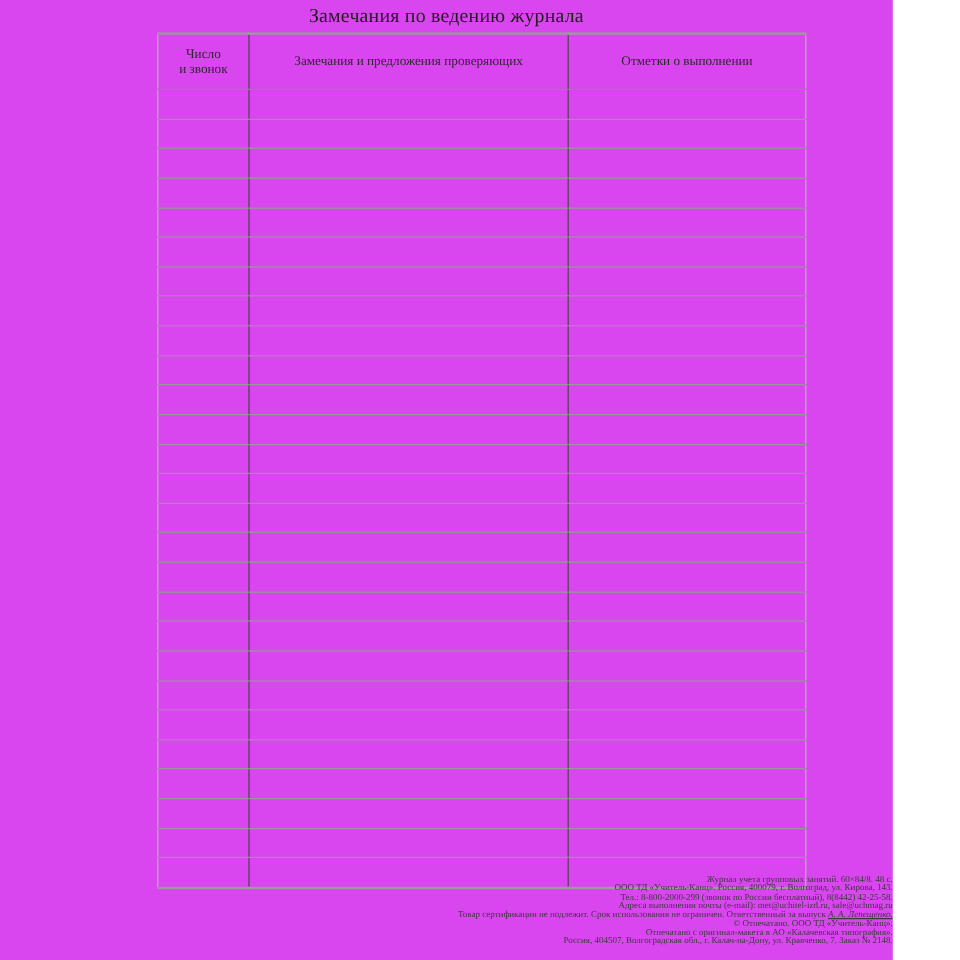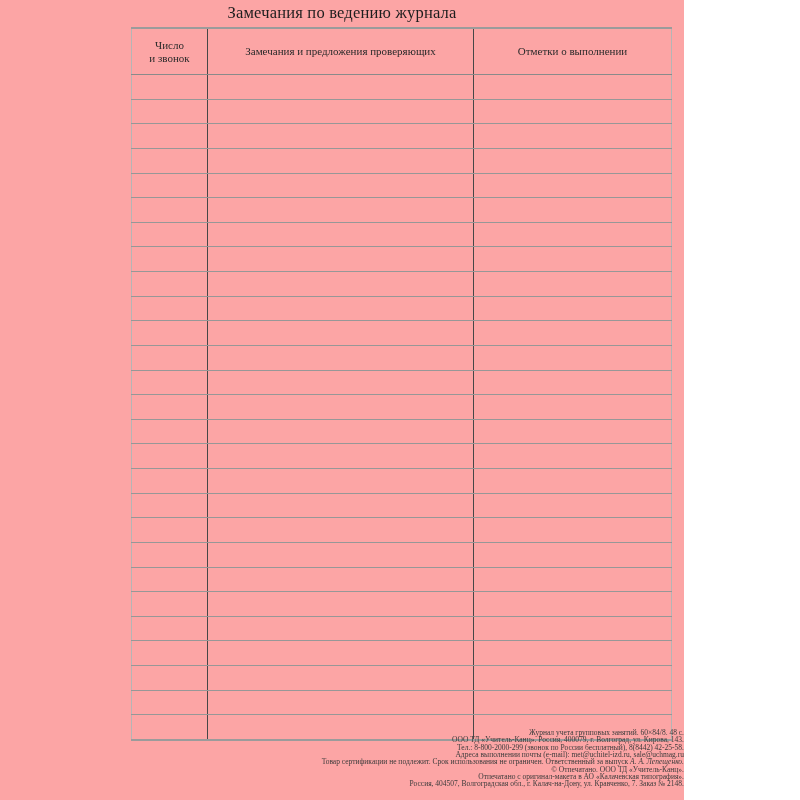--- a/index.html
+++ b/index.html
@@ -3,23 +3,23 @@
 <meta charset="utf-8">
 <style>
   html, body {
     margin: 0;
     padding: 0;
     background: #ffffff;
     font-family: "Liberation Serif", "DejaVu Serif", serif;
   }
   .page {
     position: relative;
-    width: 684px;
+    width: 744px;
     height: 800px;
-    background: #fca5a5;
+    background: #d946ef;
     overflow: hidden;
   }
   .title {
     position: absolute;
     top: 3px;
     left: 0;
     width: 100%;
     text-align: center;
     font-size: 16.5px;
     color: #1e1e1e;
@@ -65,21 +65,21 @@
     position: absolute;
     top: 729px;
     left: 0;
     width: 100%;
     text-align: right;
     font-size: 7.5px;
     line-height: 7.35px;
     color: #3b3b3b;
   }
   .footer .imprint-line { white-space: nowrap; }
-  .footer .it { font-style: italic; }
+  .footer .it { font-style: italic; text-decoration: underline; }
 </style>
 </head>
 <body>
 
 <div class="page">
 
   <div class="title">Замечания по ведению журнала</div>
 
   <table class="remarks">
     <colgroup>

